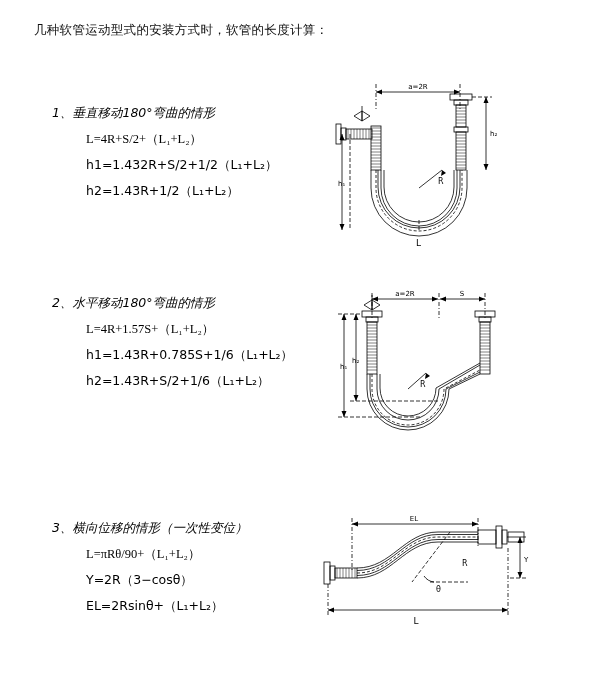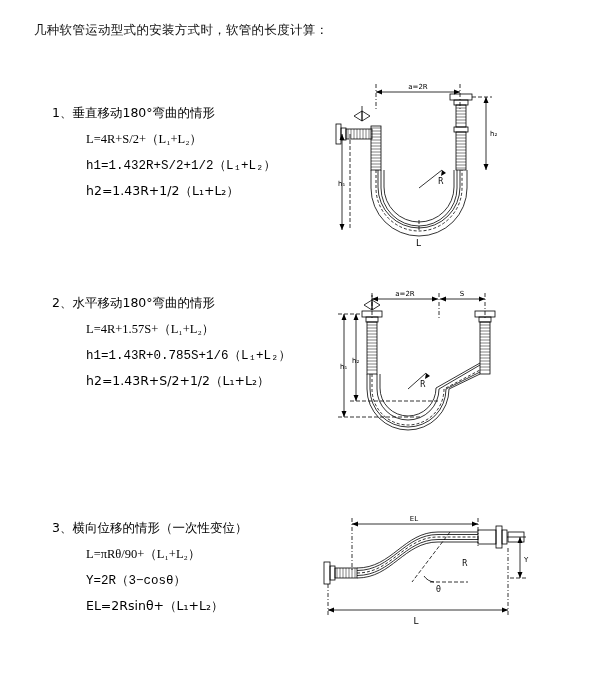--- a/index.html
+++ b/index.html
@@ -36,29 +36,30 @@
   .sec1 { top: 105px; }
   .sec2 { top: 295px; }
   .sec3 { top: 520px; }
 
   .sec-title {
     position: absolute;
     left: 52px;
     top: 0px;
     font-size: 12.5px;
     white-space: nowrap;
+    font-style: italic;
   }
   .formula {
     position: absolute;
     left: 86px;
     font-size: 12.5px;
     white-space: nowrap;
   }
   .f1 { top: 26px; font-family: Liberation Serif, serif; }
-  .f2 { top: 52px; font-family: Liberation Mono, monospace; }
+  .f2 { top: 52px; }
   .f3 { top: 78px; }
 
   .dwg {
     position: absolute;
   }
   .dwg svg { display: block; }
 </style>
 </head>
 <body>
 
@@ -174,21 +175,21 @@
           <text x="96" y="176" font-size="9" fill="#000" stroke="none" font-family="DejaVu Sans, sans-serif">L</text>
         </g>
       </svg>
     </div>
   </div>
 
   <div class="section sec2">
     <div class="sec-title">2、水平移动180°弯曲的情形</div>
     <div class="formula f1">L=4R+1.57S+（L₁+L₂）</div>
     <div class="formula f2">h1=1.43R+0.785S+1/6（L₁+L₂）</div>
-    <div class="formula f3">h2=1.43R+S/2+1/2（L₁+L₂）</div>
+    <div class="formula f3">h2=1.43R+S/2+1/6（L₁+L₂）</div>
 
     <div class="dwg" style="left:320px; top:-10px;">
       <svg width="220" height="160" viewBox="0 0 220 160">
         <g stroke="#000" fill="none" stroke-width="0.8">
 
           <line x1="52" y1="14" x2="118" y2="14"></line>
           <path d="M52 14 l6 -2.5 v5 z" fill="#000" stroke="none"></path>
           <path d="M118 14 l-6 -2.5 v5 z" fill="#000" stroke="none"></path>
           <text x="85" y="11" font-size="7" text-anchor="middle" fill="#000" stroke="none" font-family="DejaVu Sans, sans-serif">a=2R</text>
 

